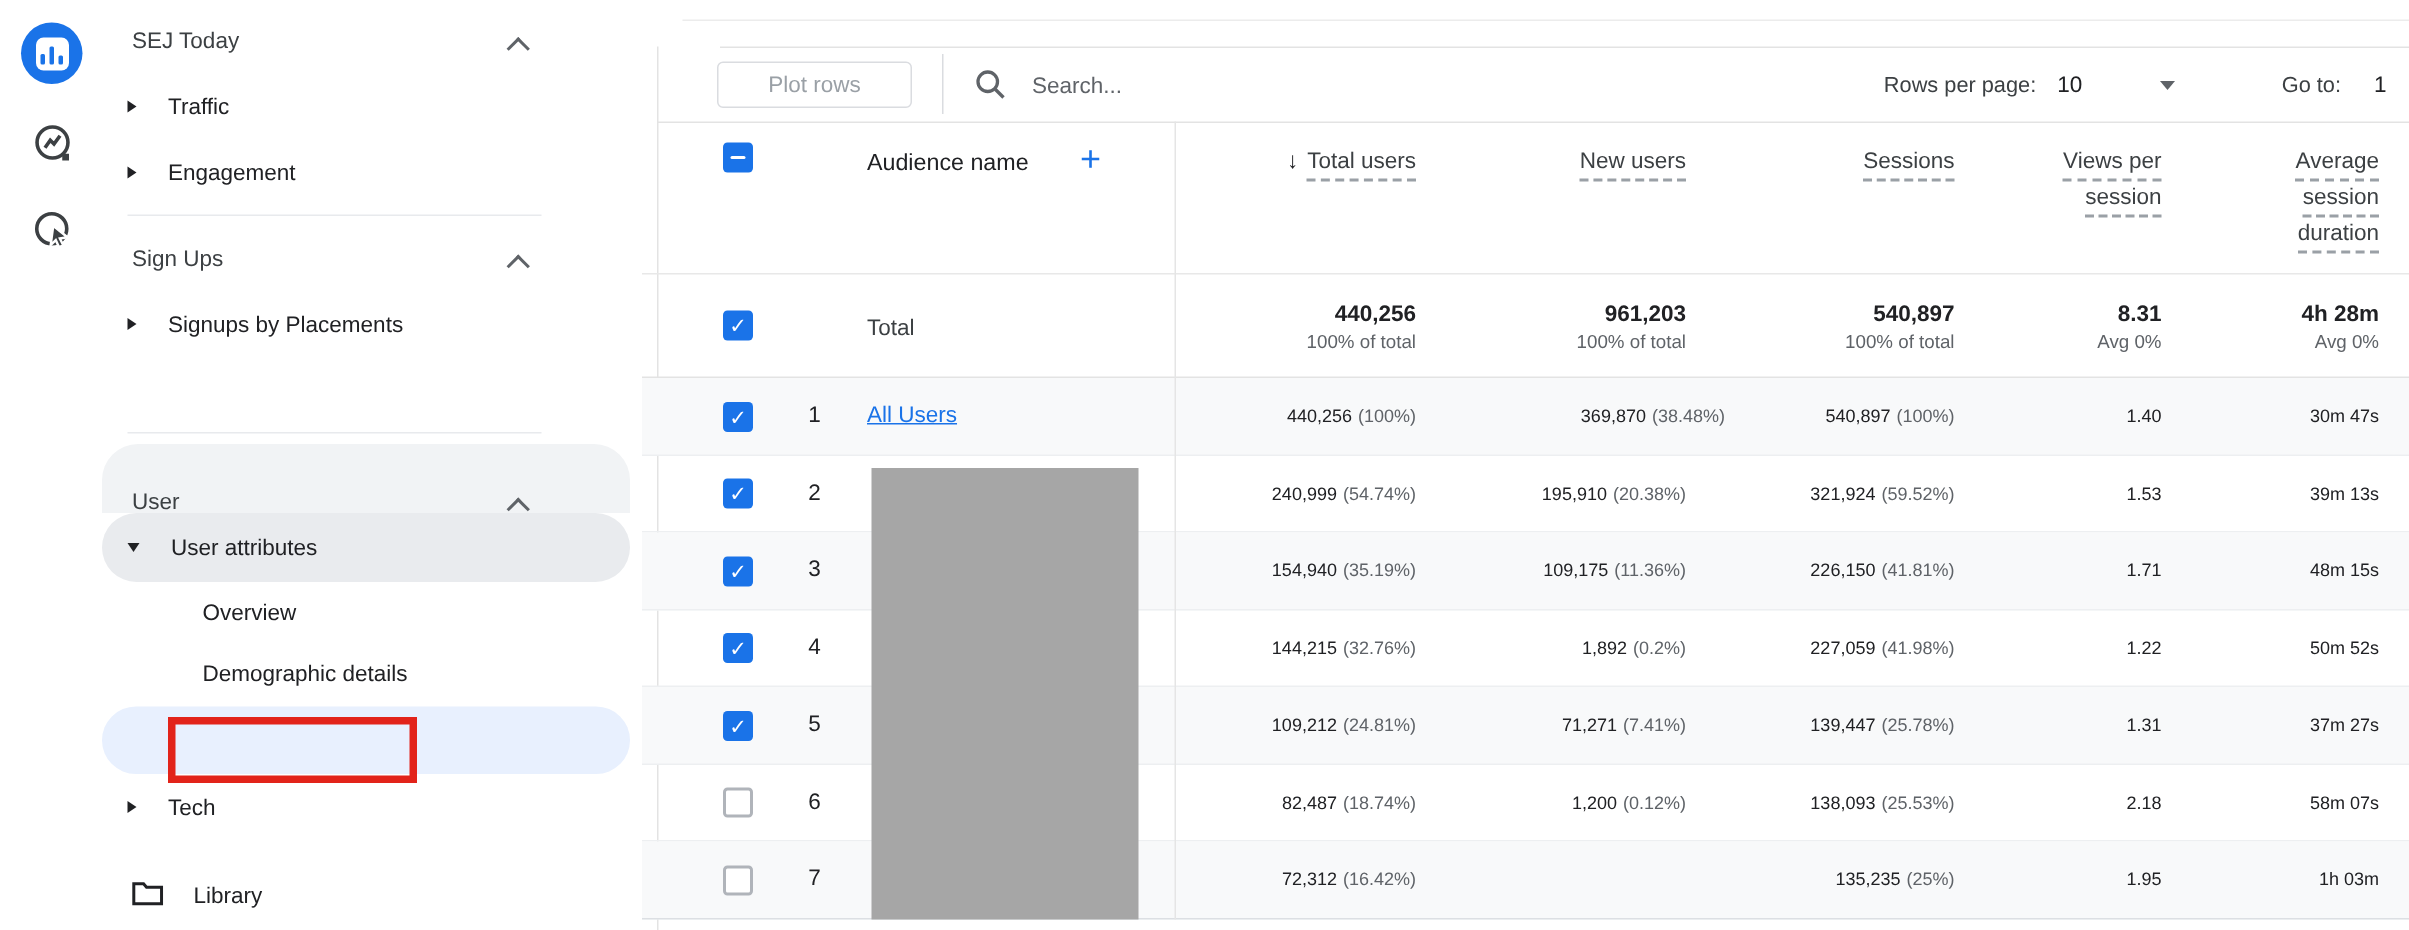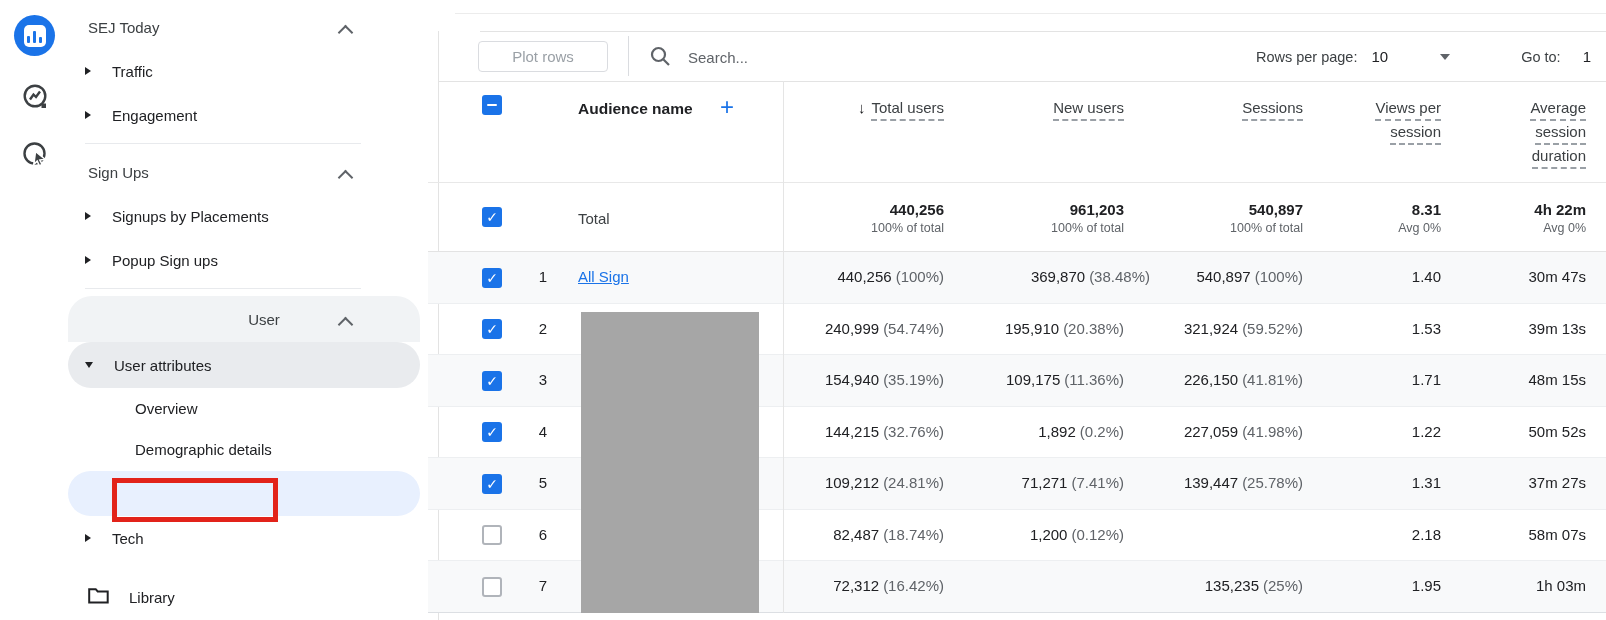--- a/index.html
+++ b/index.html
@@ -42,21 +42,21 @@
   .search-ic{position:absolute;left:222px;top:46px;}
   .search-input{position:absolute;left:258px;top:43px;width:430px;height:26px;border:none;outline:none;font-size:15px;font-family:inherit;color:#3c4043;background:transparent;}
   .search-input::placeholder{color:#5f6368;opacity:1;}
   .pager{position:absolute;right:15px;top:41px;height:31px;display:flex;align-items:center;font-size:14.5px;color:#3c4043;}
   .pager .val{color:#202124;font-size:15px;}
   .caret-down{width:0;height:0;border-left:5.5px solid transparent;border-right:5.5px solid transparent;border-top:6px solid #5f6368;}
 
   
   .col-div{position:absolute;left:355px;top:81px;width:1px;height:532px;background:#e5e5e5;z-index:4;}
   .hdr-cb{position:absolute;left:54px;top:95px;}
-  .audname-hdr{position:absolute;left:150px;top:97px;height:24px;line-height:24px;font-size:15.5px;font-weight:700;color:#202124;}
+  .audname-hdr{position:absolute;left:150px;top:97px;height:24px;line-height:24px;font-size:15.5px;font-weight:400;color:#202124;}
   .plus-btn{position:absolute;left:292px;top:93px;font-size:24px;line-height:28px;color:#1a73e8;cursor:pointer;font-weight:400;}
   .mh{position:absolute;top:99px;text-align:right;font-size:15px;font-weight:500;color:#3c4043;cursor:pointer;}
   .mh .line{line-height:18px;margin-bottom:2px;}
   .hl{display:inline-block;border-bottom:2px dashed #9aa0a6;padding-bottom:2px;}
   .sort-arrow{font-weight:700;color:#202124;margin-right:6px;}
 
   
   .total-row{position:absolute;left:0;right:0;top:182px;height:70px;border-top:1px solid #e8e8e8;border-bottom:1px solid #e3e3e3;box-sizing:border-box;}
   .total-cb{position:absolute;left:54px;top:24px;}
   .total-lbl{position:absolute;left:150px;top:0;height:70px;display:flex;align-items:center;font-size:15px;color:#3c4043;}
@@ -66,21 +66,21 @@
 
   
   .rows{position:absolute;left:0;right:0;top:252px;}
   .row{position:relative;height:51.5px;border-bottom:1px solid #edeff1;box-sizing:border-box;}
   .row:last-child{border-bottom:1px solid #dcdfe3;}
   .row.stripe{background:#f8f9fa;}
   .row .cb{position:absolute;left:54px;top:15.5px;}
   .row .num{position:absolute;left:103px;width:24px;text-align:center;line-height:50px;font-size:15px;color:#202124;}
   .row .name{position:absolute;left:150px;line-height:50px;font-size:15px;}
   .row .name a{color:#1a73e8;font-weight:500;text-decoration:underline;cursor:pointer;}
-  .mc{position:absolute;top:0;height:100%;line-height:50px;text-align:right;font-size:15px;white-space:nowrap;}
+  .mc{position:absolute;top:0;height:100%;line-height:50px;text-align:right;font-size:12px;white-space:nowrap;}
   .mc .v{color:#202124;}
   .mc .p{color:#5f6368;margin-left:4px;}
   .redaction{position:absolute;left:153px;top:312px;width:178px;height:301px;background:#a6a6a6;z-index:5;}
 
   
   .cbx{width:20px;height:20px;border-radius:3px;box-sizing:border-box;cursor:pointer;}
   .cbx.checked{background:#1a73e8;display:flex;align-items:center;justify-content:center;color:#fff;font-size:14px;font-weight:700;line-height:20px;}
   .cbx.indet{background:#1a73e8;display:flex;align-items:center;justify-content:center;}
   .cbx.indet i{display:block;width:10px;height:2.5px;background:#fff;border-radius:1px;}
   .cbx.empty{background:#fff;border:2px solid #b0b4ba;}
@@ -139,27 +139,23 @@
     <div class="side-div" style="top:143px;"></div>
 
     <div class="side-item side-sec" style="top:150px;">
       <span class="lbl">Sign Ups</span>
       <span class="chev-up" style="top:22px;"></span>
     </div>
     <div class="side-item side-arrowed" style="top:194px;">
       <span class="tri-right"></span>
       <span class="lbl">Signups by Placements</span>
     </div>
-    <div class="side-item side-arrowed" style="top:238px;">
-      <span class="tri-right"></span>
-      <span class="lbl">Popup Sign ups</span>
-    </div>
     <div class="side-div" style="top:288px;"></div>
 
-    <div class="side-item side-sec" style="top:297px;justify-content:center;">
+    <div class="side-item side-sec" style="top:312px;">
       <span class="lbl">User</span>
       <span class="chev-up" style="top:22px;"></span>
     </div>
     <div class="side-item side-arrowed" style="top:343px;">
       <span class="tri-down"></span>
       <span class="lbl">User attributes</span>
     </div>
     <div class="side-item side-sub" style="top:386px;">
       <span class="lbl">Overview</span>
     </div>
@@ -250,31 +246,31 @@
           </div>
           <div class="tc" style="right: 303px;">
             <span class="v">540,897</span>
             <span class="s">100% of total</span>
           </div>
           <div class="tc" style="right: 165px;">
             <span class="v">8.31</span>
             <span class="s">Avg 0%</span>
           </div>
           <div class="tc" style="right: 20px;">
-            <span class="v">4h 22m</span>
+            <span class="v">4h 28m</span>
             <span class="s">Avg 0%</span>
           </div>
         </div>
     </div>
 
     <div class="rows" id="rows">
         <div class="row stripe">
           <div class="cb cbx checked">✓</div>
           <div class="num">1</div>
-          <div class="name"><a>All Sign</a></div>
+          <div class="name"><a>All Users</a></div>
           <div class="mc" style="right: 662px;"><span class="v">440,256</span><span class="p">(100%)</span></div>
           <div class="mc" style="right: 456px; margin-left: 11px;"><span class="v">369,870</span><span class="p">(38.48%)</span></div>
           <div class="mc" style="right: 303px;"><span class="v">540,897</span><span class="p">(100%)</span></div>
           <div class="mc" style="right: 165px; margin-left: 28px;"><span class="v">1.40</span></div>
           <div class="mc" style="right: 20px;"><span class="v">30m 47s</span></div>
         </div>
         <div class="row">
           <div class="cb cbx checked">✓</div>
           <div class="num">2</div>
           <div class="mc" style="right: 662px;"><span class="v">240,999</span><span class="p">(54.74%)</span></div>
@@ -308,20 +304,21 @@
           <div class="mc" style="right: 482px;"><span class="v">71,271</span><span class="p">(7.41%)</span></div>
           <div class="mc" style="right: 303px;"><span class="v">139,447</span><span class="p">(25.78%)</span></div>
           <div class="mc" style="right: 165px;"><span class="v">1.31</span></div>
           <div class="mc" style="right: 20px;"><span class="v">37m 27s</span></div>
         </div>
         <div class="row">
           <div class="cb cbx empty"></div>
           <div class="num">6</div>
           <div class="mc" style="right: 662px;"><span class="v">82,487</span><span class="p">(18.74%)</span></div>
           <div class="mc" style="right: 482px;"><span class="v">1,200</span><span class="p">(0.12%)</span></div>
+          <div class="mc" style="right: 303px;"><span class="v">138,093</span><span class="p">(25.53%)</span></div>
           <div class="mc" style="right: 165px;"><span class="v">2.18</span></div>
           <div class="mc" style="right: 20px;"><span class="v">58m 07s</span></div>
         </div>
         <div class="row stripe">
           <div class="cb cbx empty"></div>
           <div class="num">7</div>
           <div class="mc" style="right: 662px;"><span class="v">72,312</span><span class="p">(16.42%)</span></div>
           <div class="mc" style="right: 303px;"><span class="v">135,235</span><span class="p">(25%)</span></div>
           <div class="mc" style="right: 165px;"><span class="v">1.95</span></div>
           <div class="mc" style="right: 20px;"><span class="v">1h 03m</span></div>

